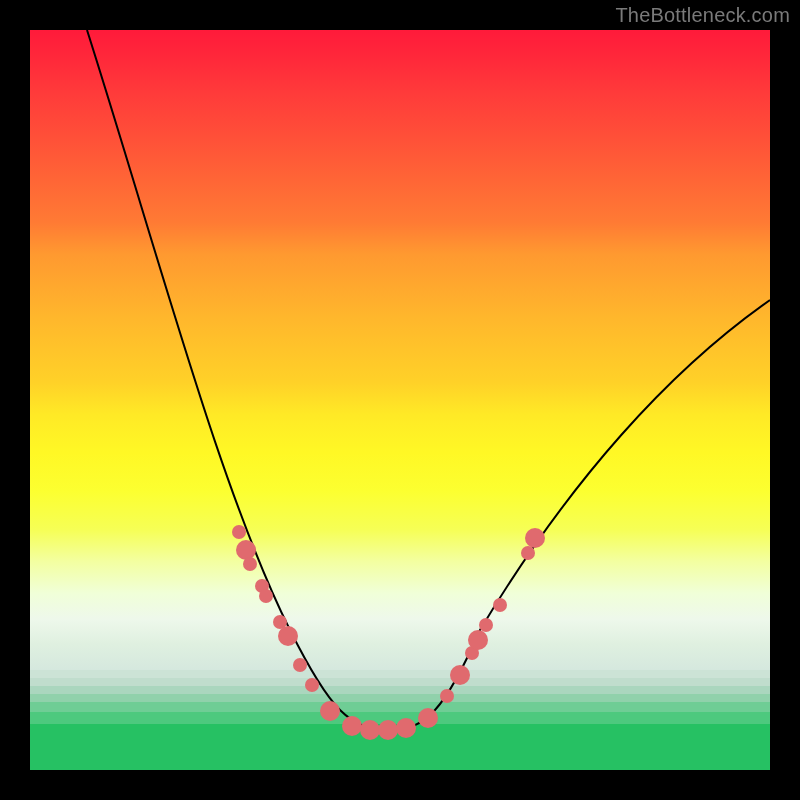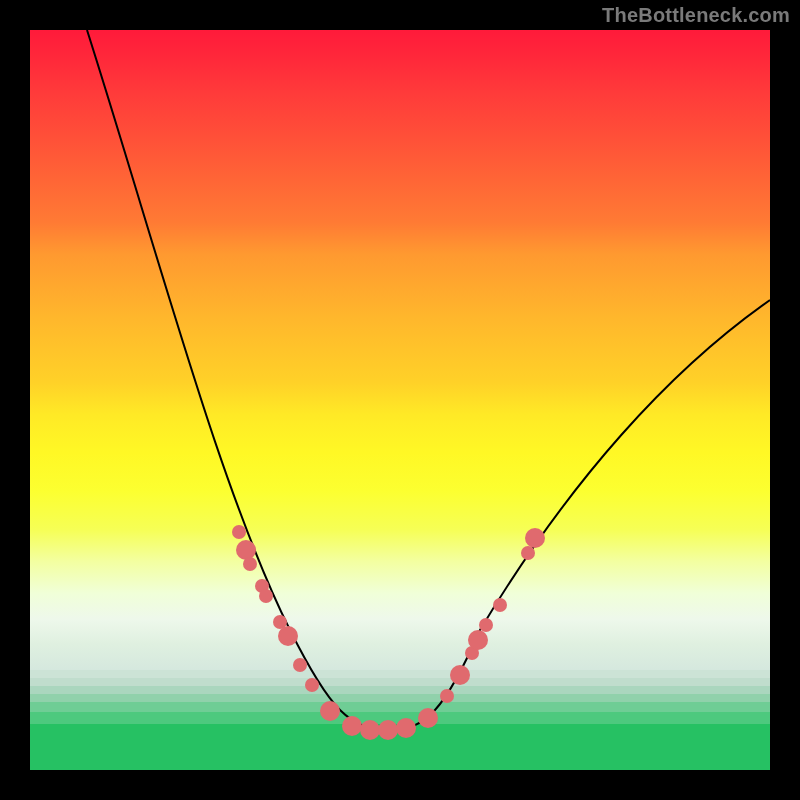--- a/index.html
+++ b/index.html
@@ -76,21 +76,21 @@
   .dot {
     fill: #e06a6e;
     stroke: none;
   }
   .watermark {
     position: absolute;
     top: 4px;
     right: 10px;
     color: #7a7a7a;
     font-size: 20px;
-    font-weight: 700;
+    font-weight: 400;
     letter-spacing: 0.2px;
   }
 </style>
 </head>
 <body>
 
 <div class="frame">
   <div class="plot">
     <div class="bg-gradient"></div>
     <div class="bg-bottom" id="bg-bottom">

